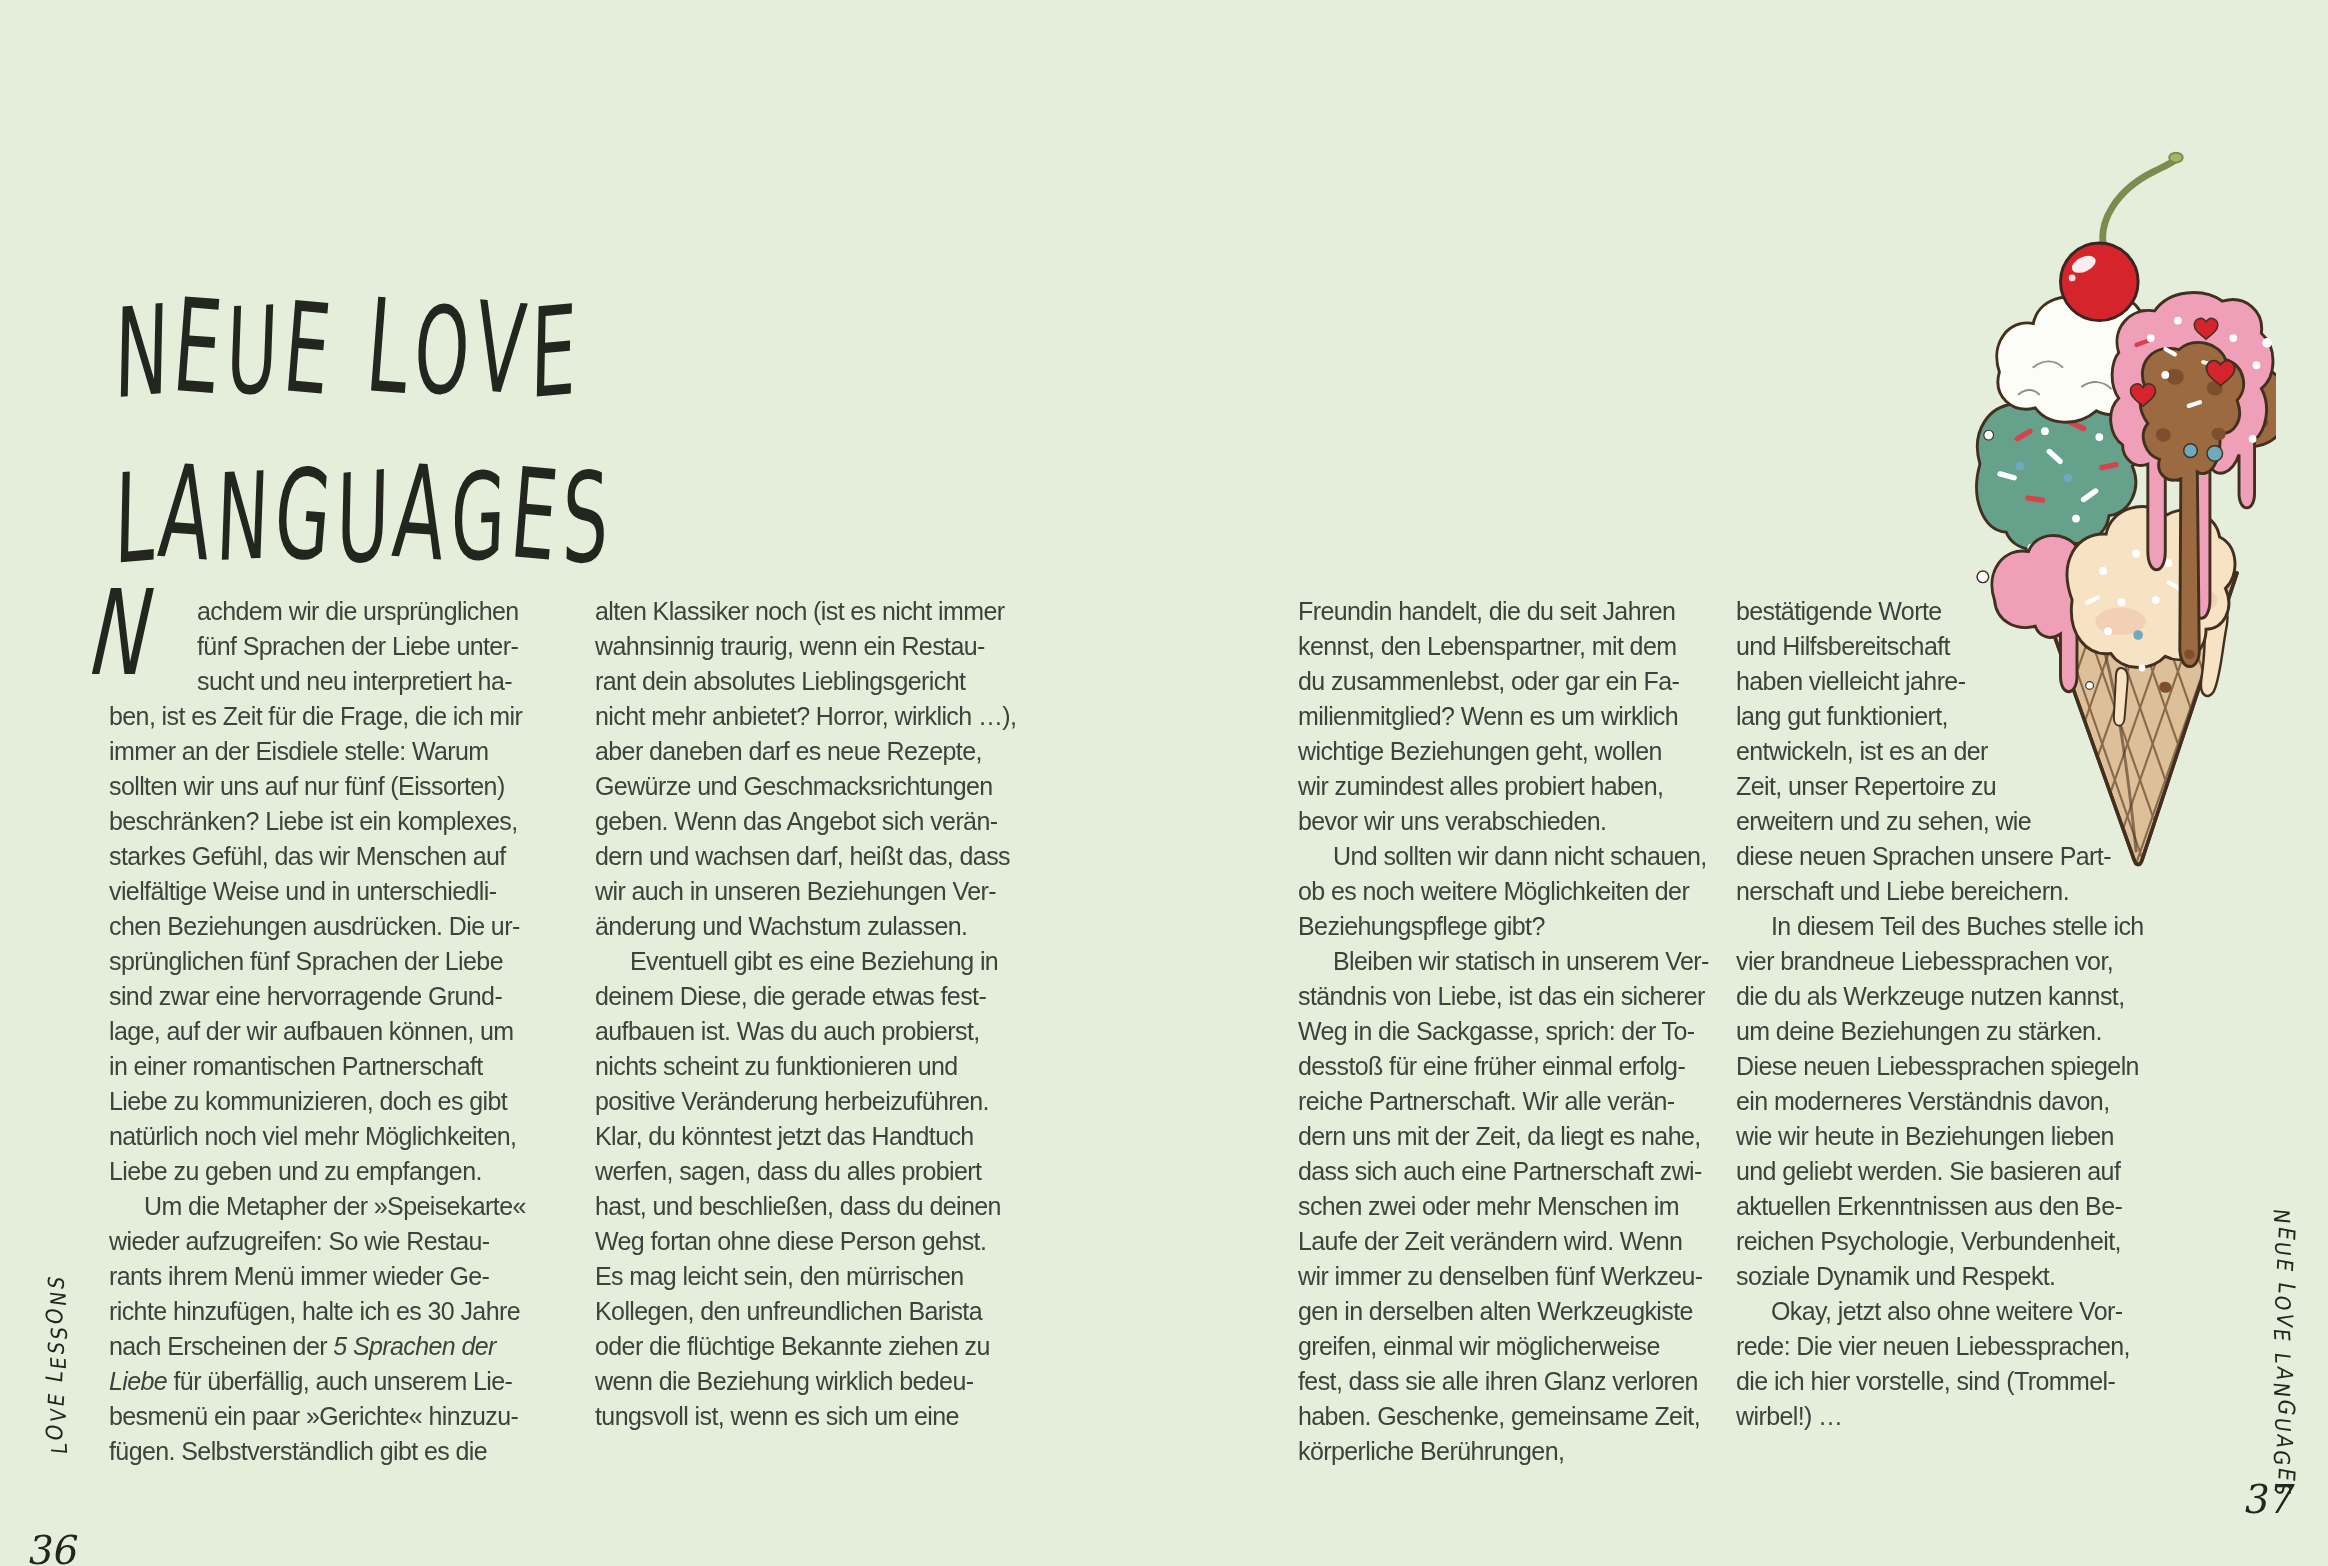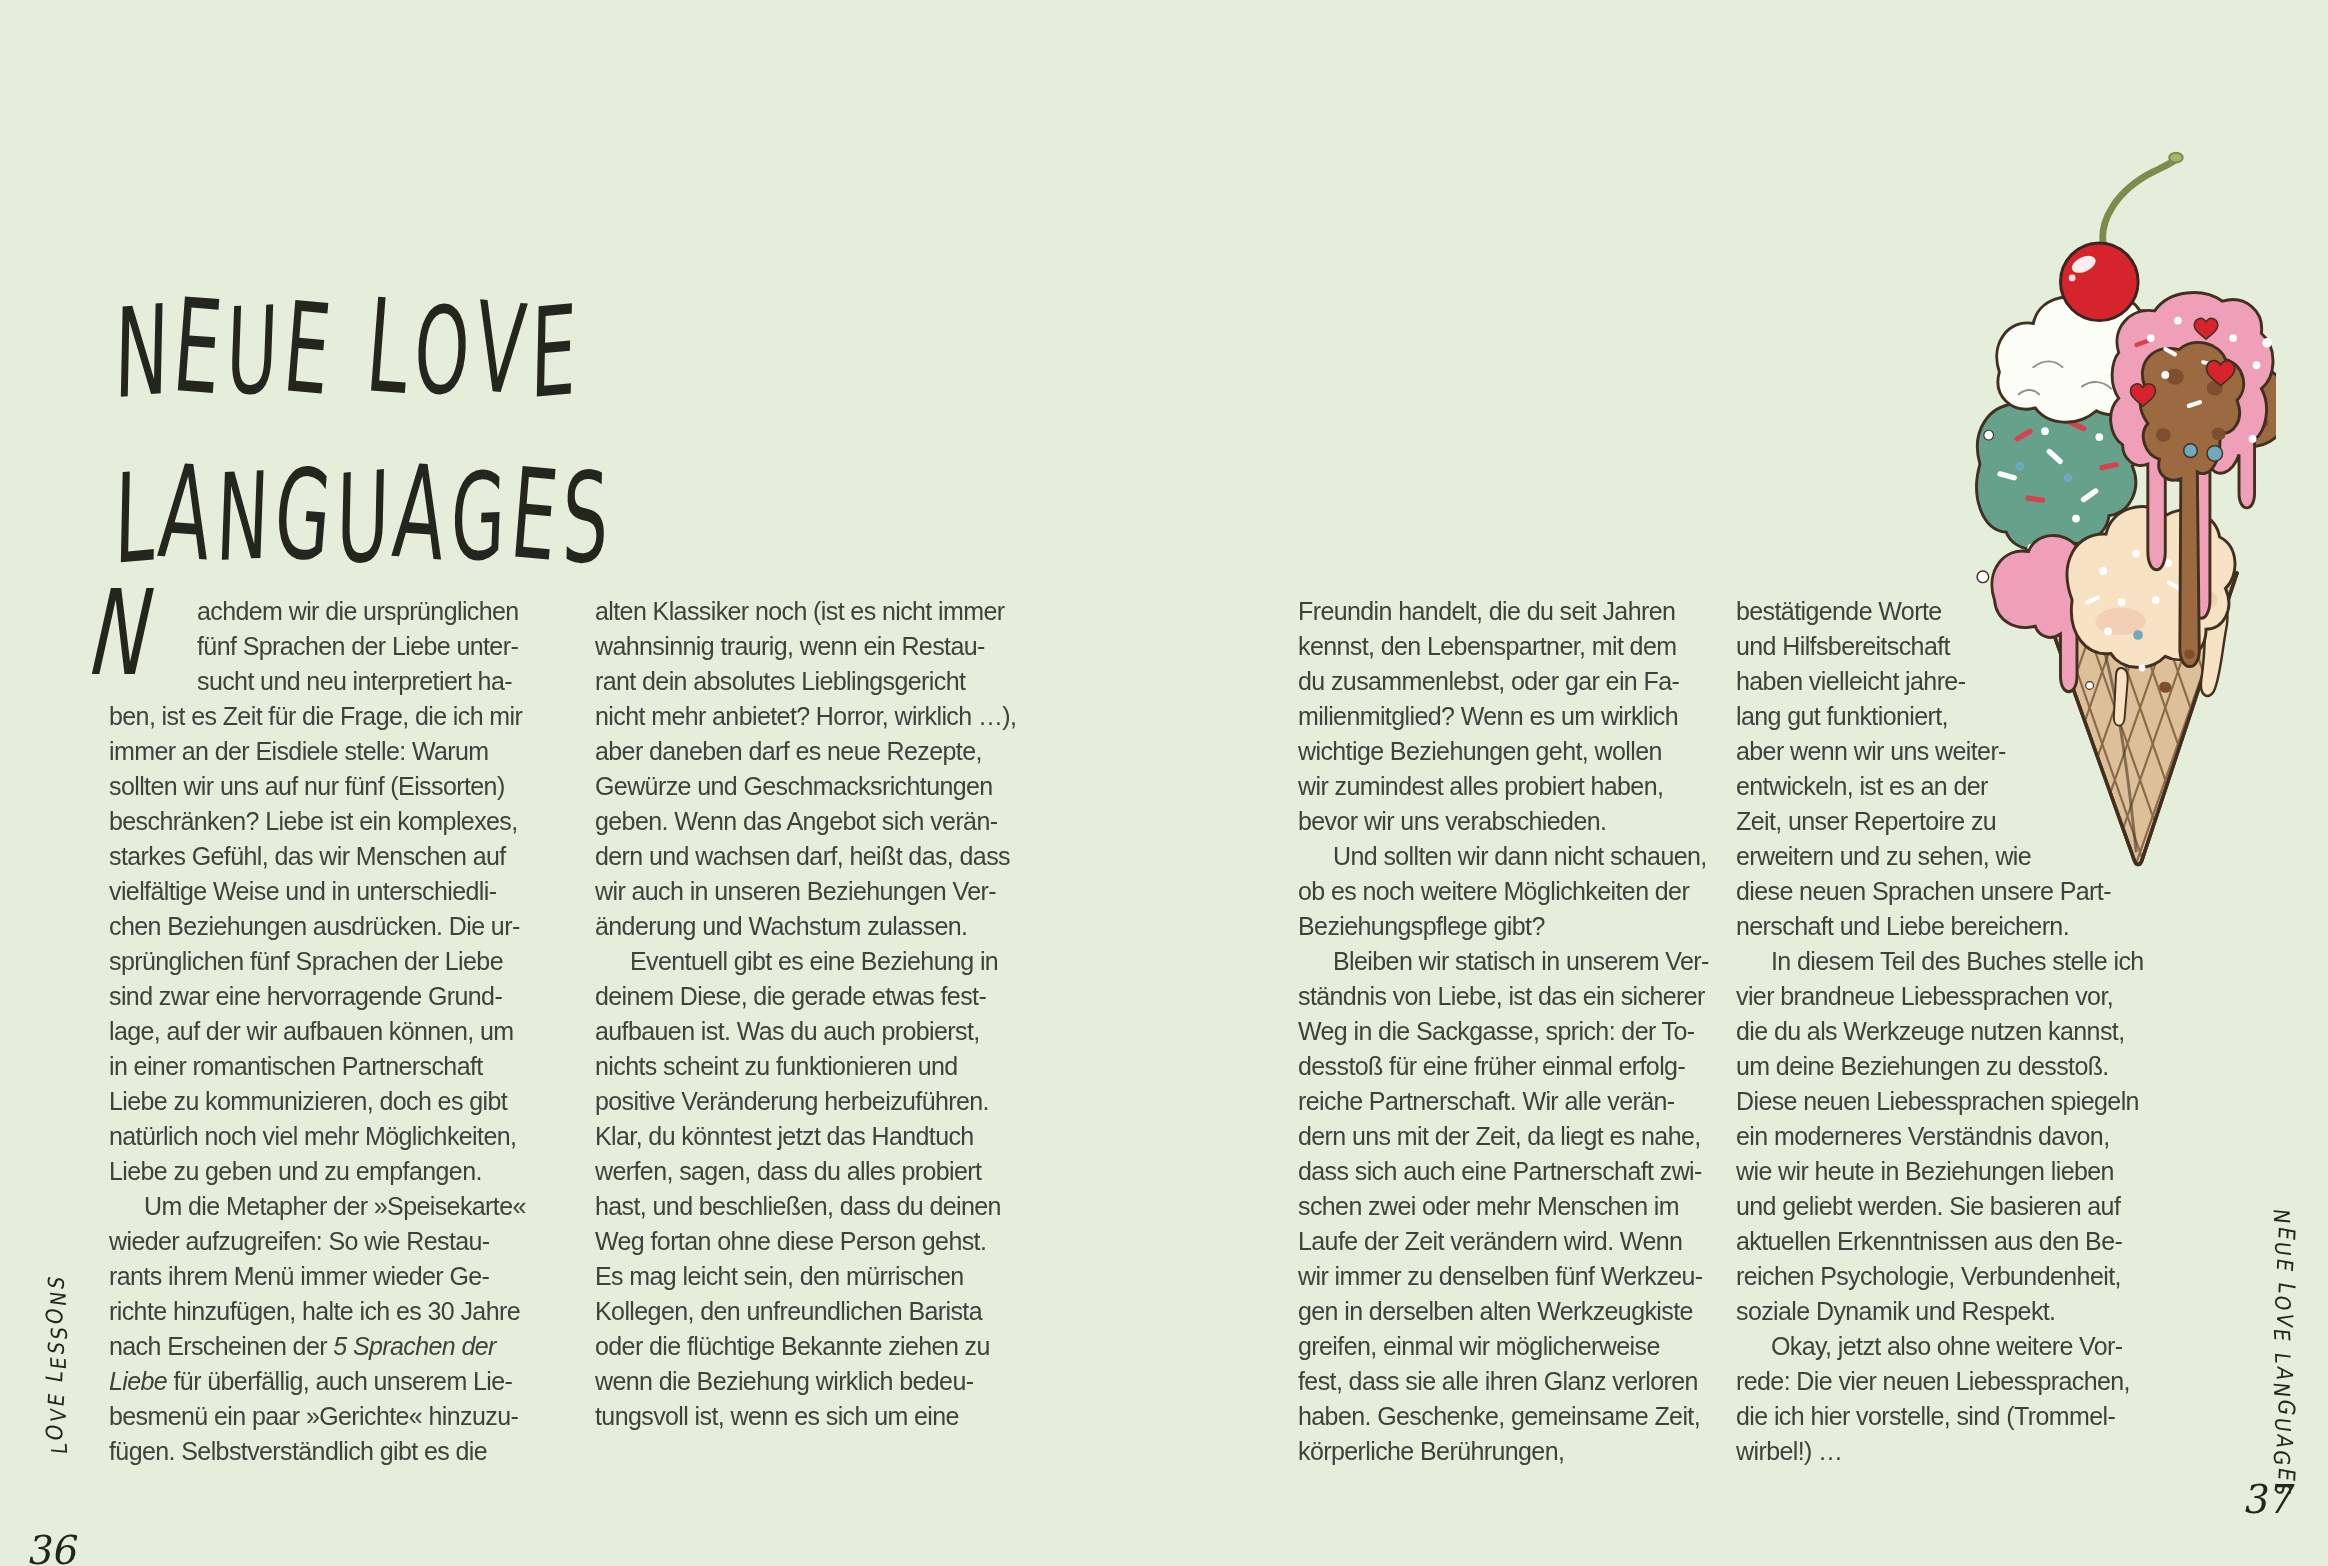--- a/index.html
+++ b/index.html
@@ -136,30 +136,29 @@
       <div class="bline">greifen, einmal wir möglicherweise</div>
       <div class="bline">fest, dass sie alle ihren Glanz verloren</div>
       <div class="bline">haben. Geschenke, gemeinsame Zeit,</div>
       <div class="bline">körperliche Berührungen,</div>
     </div>
   <div id="col4" class="col">
       <div class="bline">bestätigende Worte</div>
       <div class="bline">und Hilfsbereitschaft</div>
       <div class="bline">haben vielleicht jahre-</div>
       <div class="bline">lang gut funktioniert,</div>
-      <div class="bline">aber wenn wir uns weiter-</div>
       <div class="bline">entwickeln, ist es an der</div>
       <div class="bline">Zeit, unser Repertoire zu</div>
       <div class="bline">erweitern und zu sehen, wie</div>
       <div class="bline">diese neuen Sprachen unsere Part-</div>
       <div class="bline">nerschaft und Liebe bereichern.</div>
       <div class="bline ind">In diesem Teil des Buches stelle ich</div>
       <div class="bline">vier brandneue Liebessprachen vor,</div>
       <div class="bline">die du als Werkzeuge nutzen kannst,</div>
-      <div class="bline">um deine Beziehungen zu desstoß.</div>
+      <div class="bline">um deine Beziehungen zu stärken.</div>
       <div class="bline">Diese neuen Liebessprachen spiegeln</div>
       <div class="bline">ein moderneres Verständnis davon,</div>
       <div class="bline">wie wir heute in Beziehungen lieben</div>
       <div class="bline">und geliebt werden. Sie basieren auf</div>
       <div class="bline">aktuellen Erkenntnissen aus den Be-</div>
       <div class="bline">reichen Psychologie, Verbundenheit,</div>
       <div class="bline">soziale Dynamik und Respekt.</div>
       <div class="bline ind">Okay, jetzt also ohne weitere Vor-</div>
       <div class="bline">rede: Die vier neuen Liebessprachen,</div>
       <div class="bline">die ich hier vorstelle, sind (Trommel-</div>

